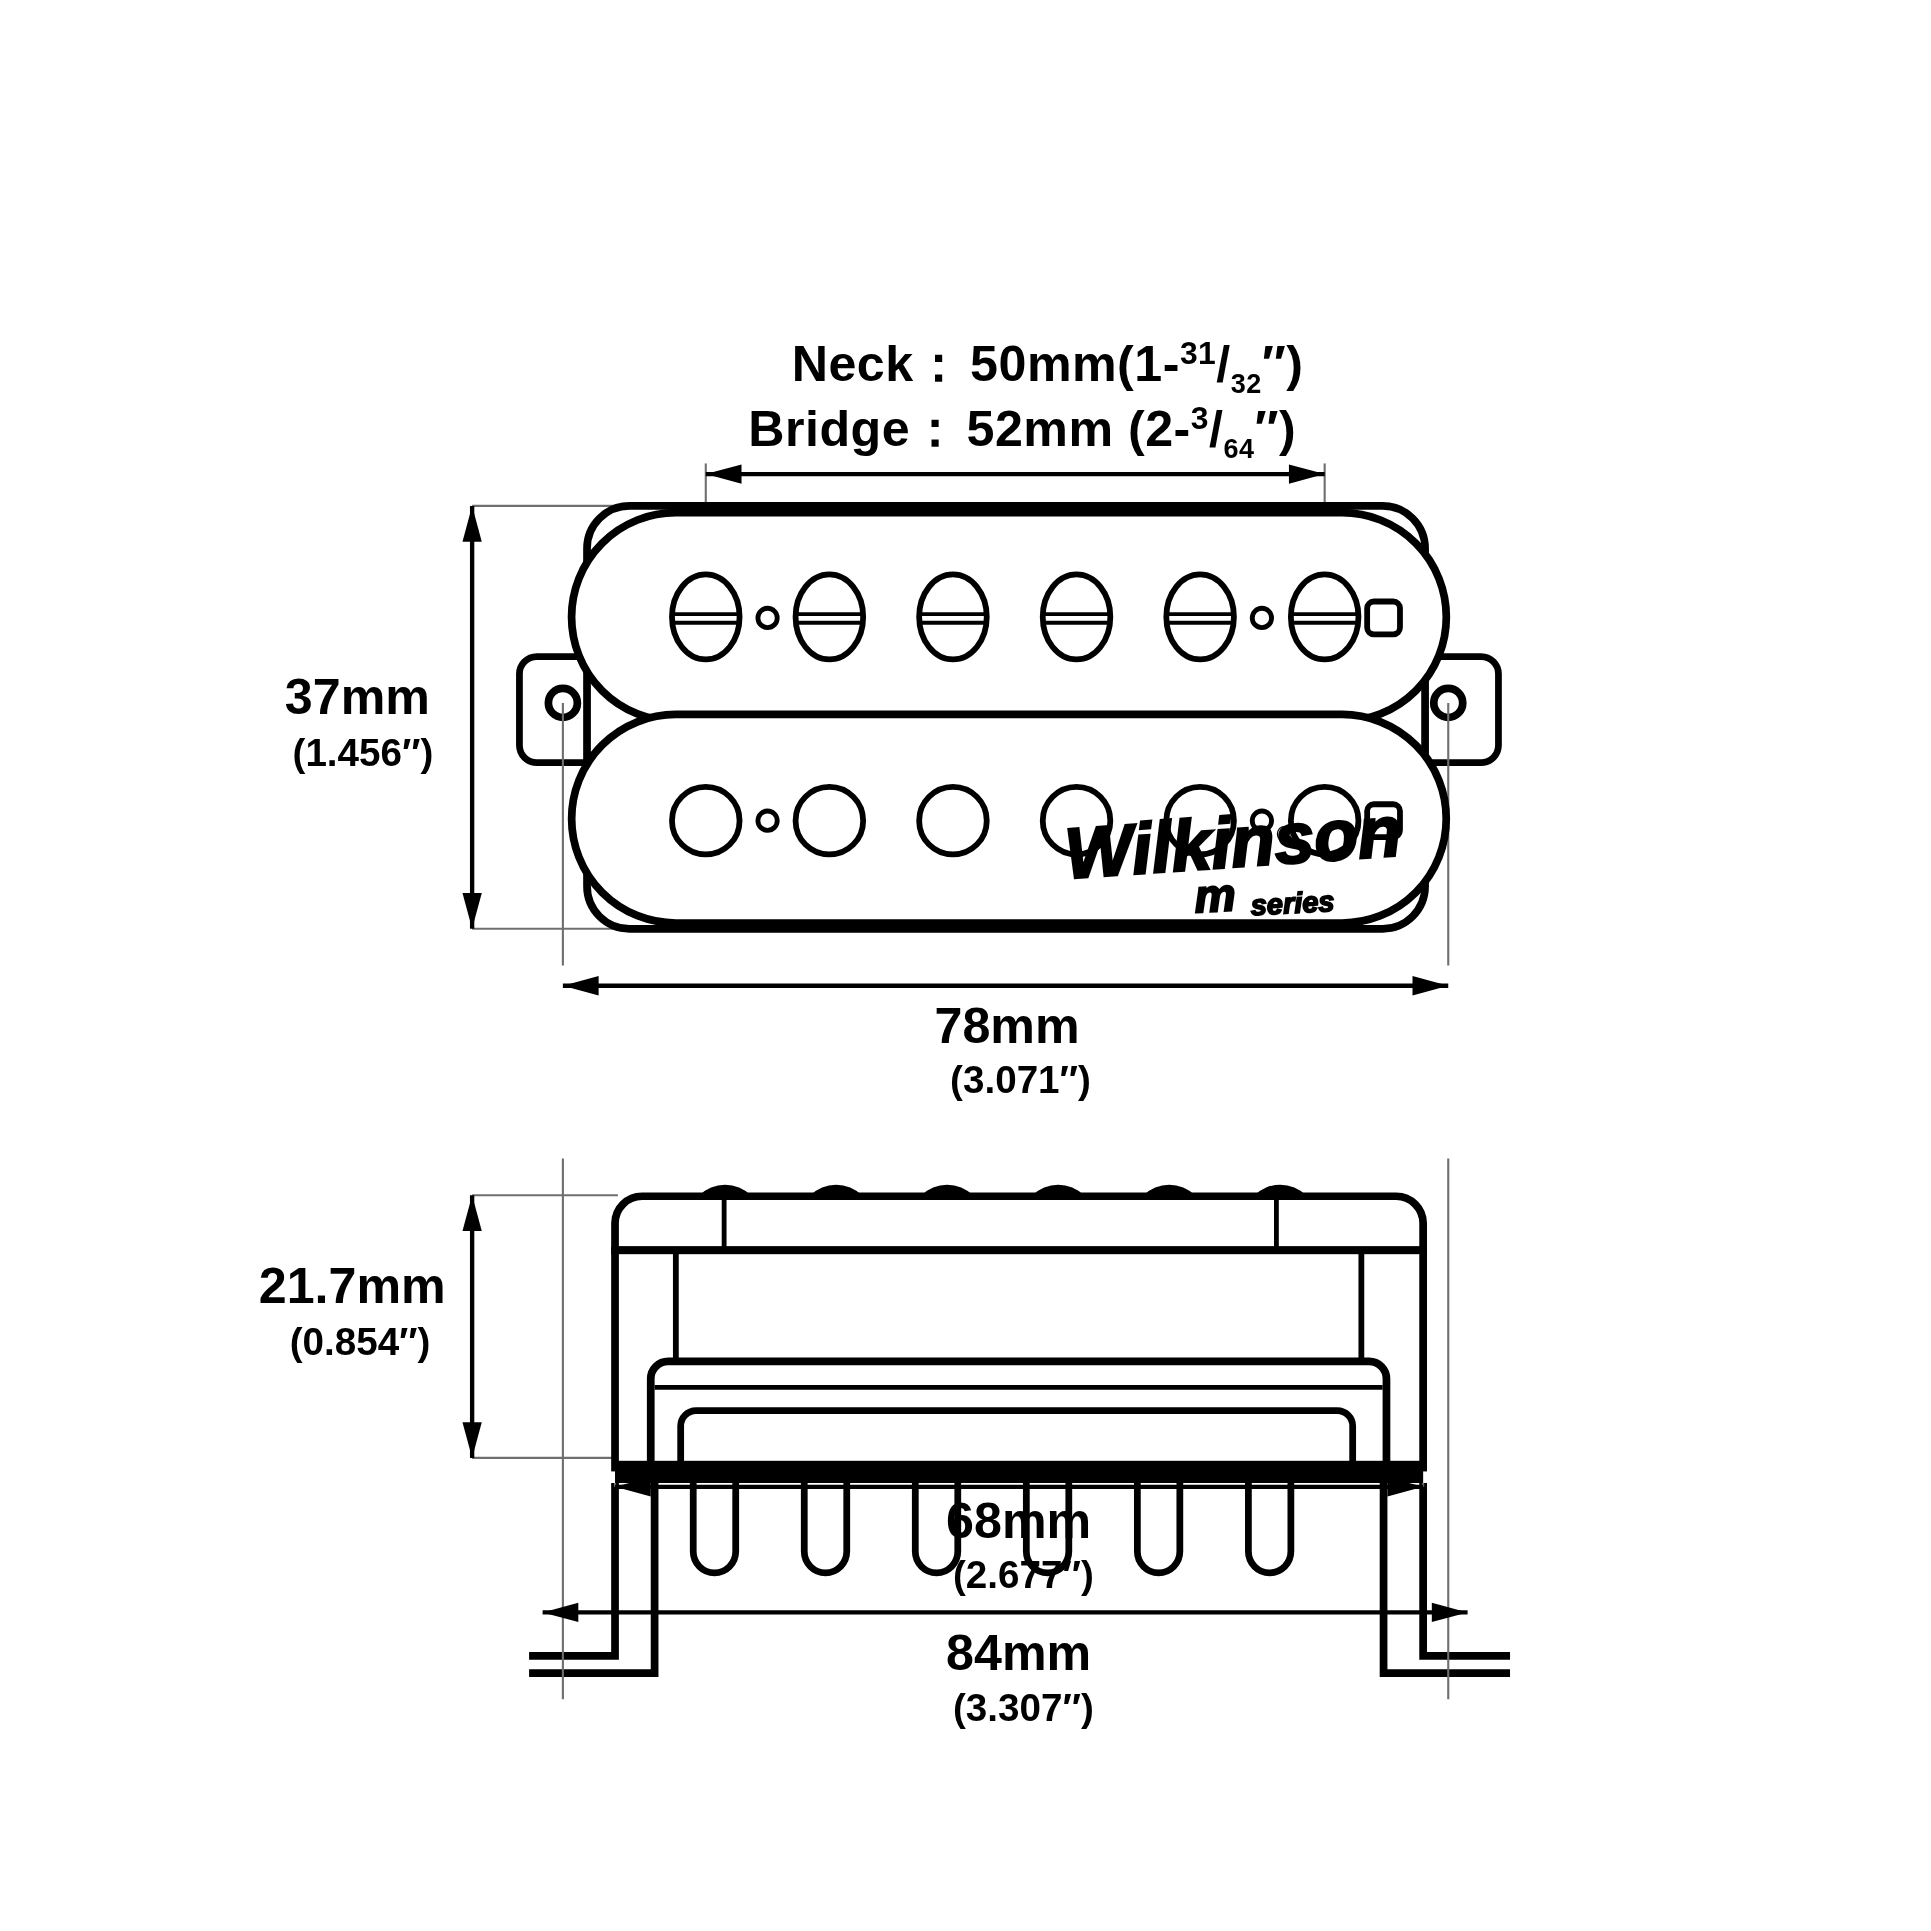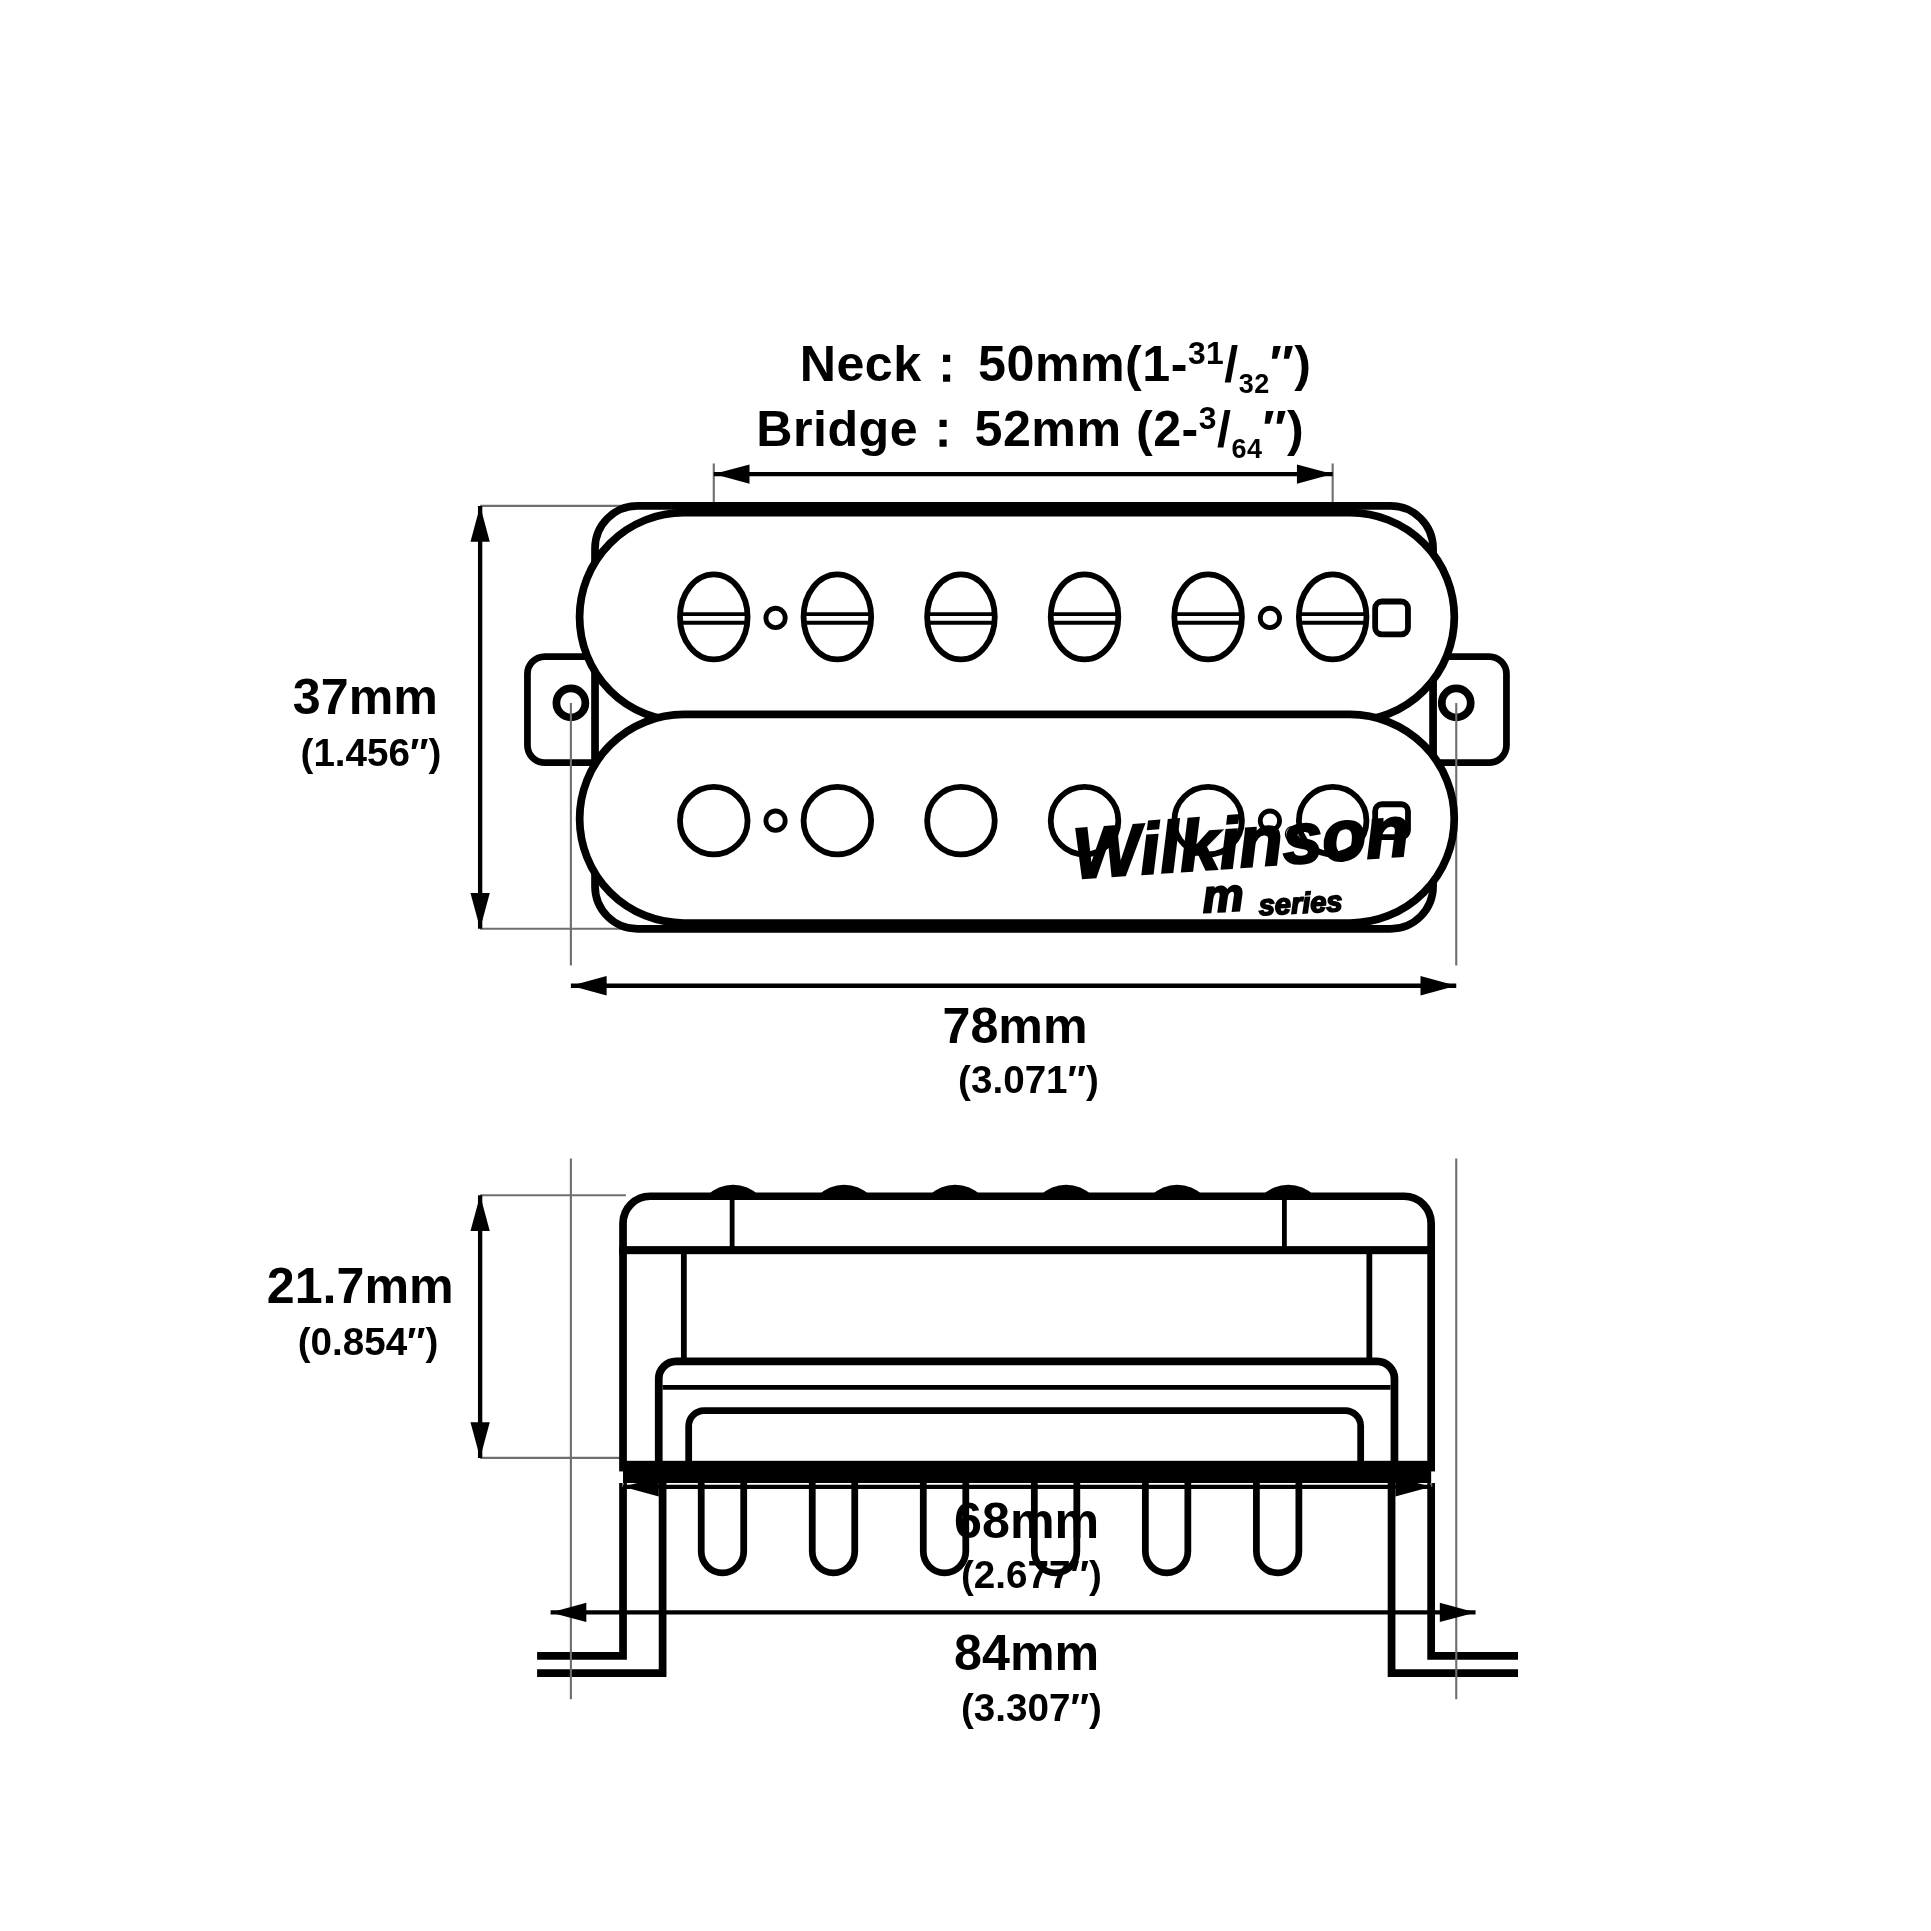--- a/index.html
+++ b/index.html
@@ -4,21 +4,21 @@
 <title>Wilkinson M Series Humbucker Dimensions</title>
 <style>
   html,body{margin:0;padding:0;background:#ffffff;}
   body{
     width:1931px;height:1931px;
     font-family:"Liberation Sans","DejaVu Sans",sans-serif;
     color:#000;
     overflow:hidden;
     position:relative;
   }
-  #stage{position:absolute;left:8px;top:0;width:1843px;height:1931px;}
+  #stage{position:absolute;left:0;top:0;width:1843px;height:1931px;}
   svg{display:block;}
   .txt{font-family:"Liberation Sans","DejaVu Sans",sans-serif;font-weight:bold;fill:#000;}
   .hdr{font-size:52px;letter-spacing:0.5px;}
   .dimmm{font-size:52px;}
   .dimin{font-size:40px;}
   .frac-num{font-size:33px;font-weight:bold;}
   .frac-den{font-size:28px;font-weight:bold;}
 </style>
 </head>
 <body>

